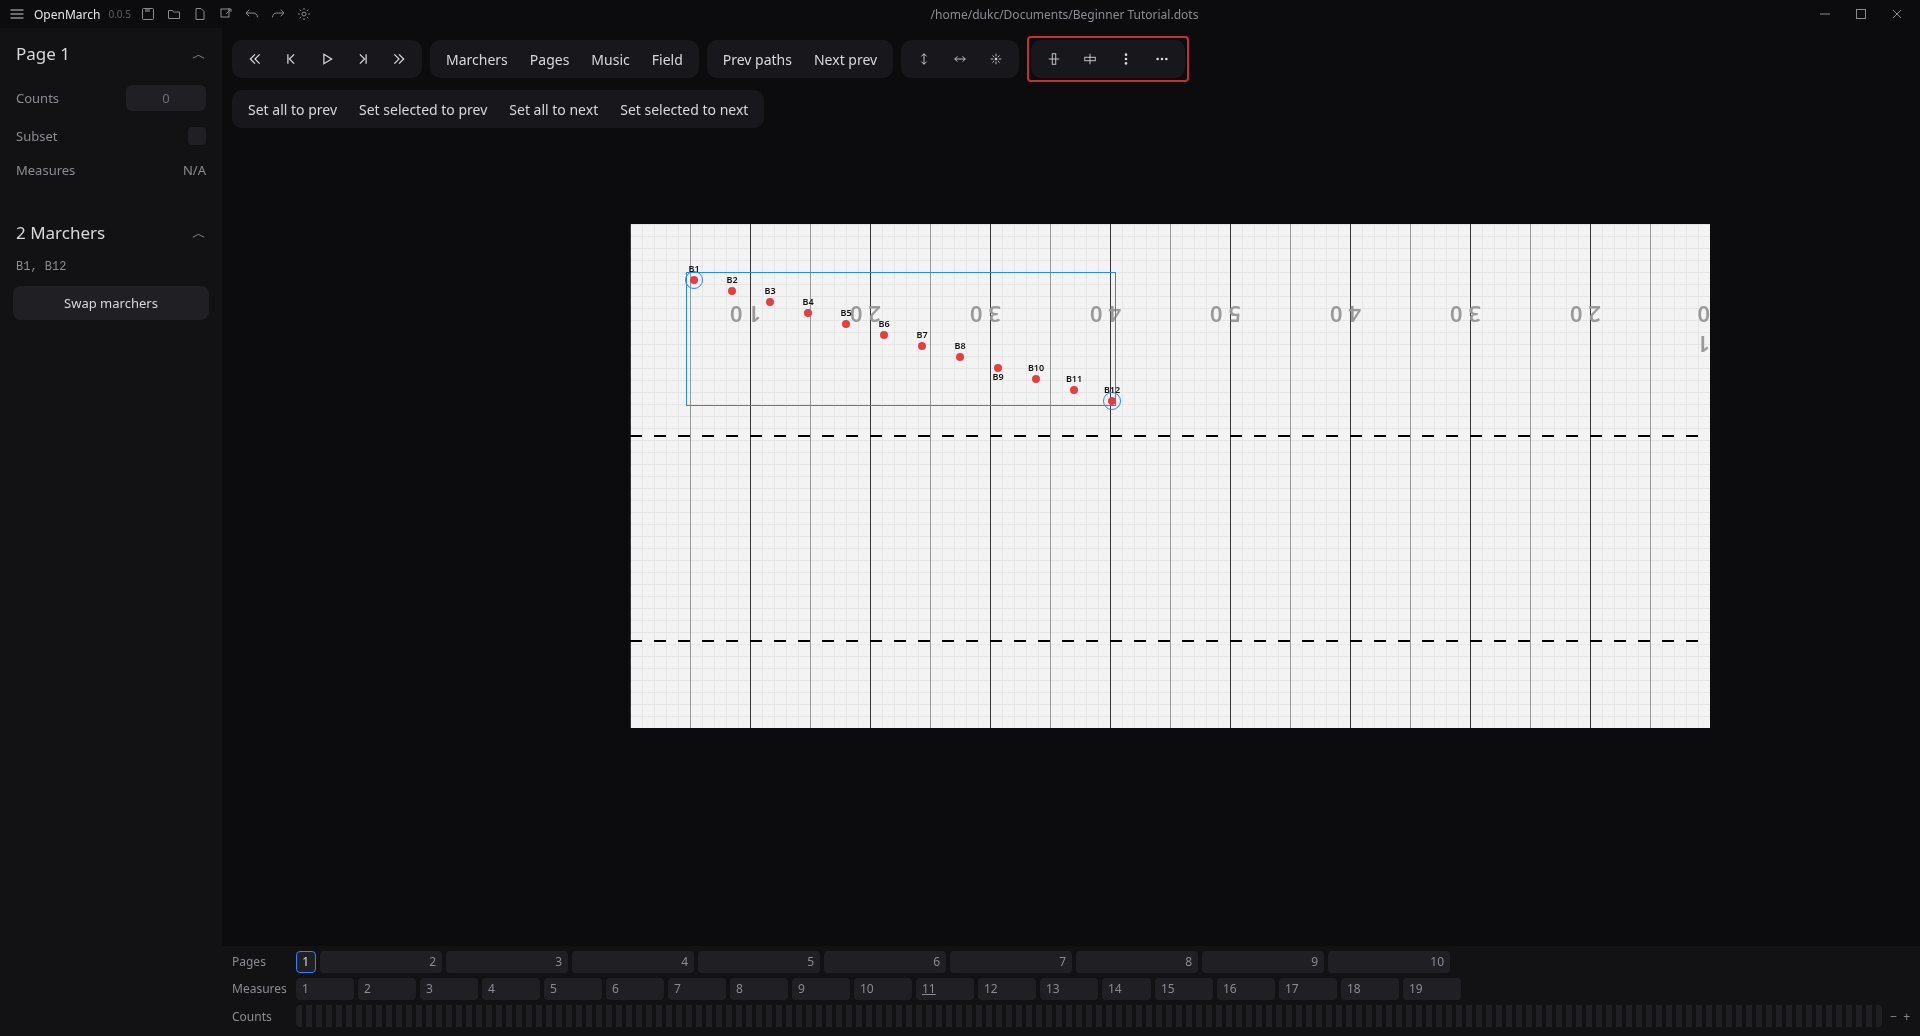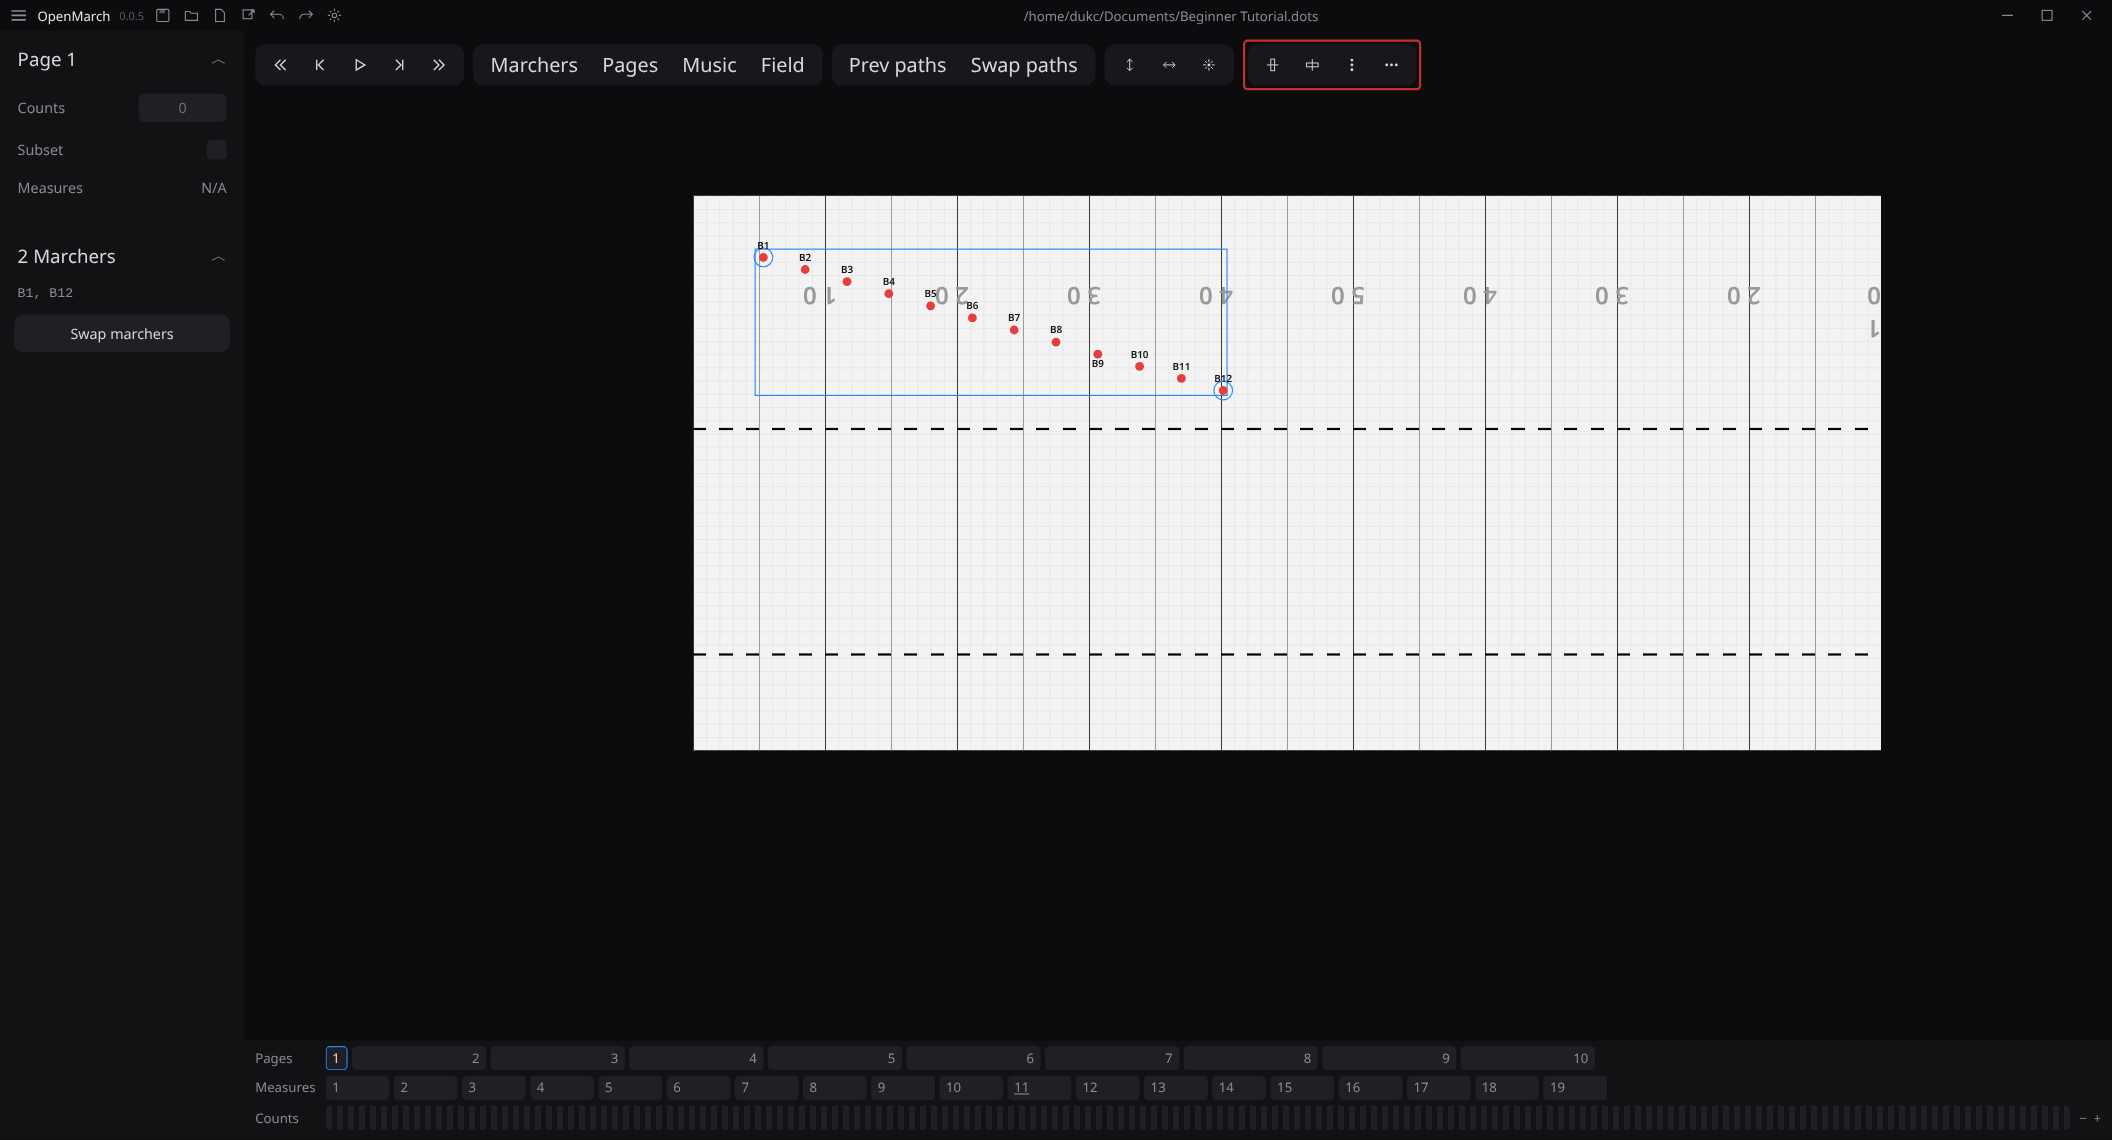--- a/index.html
+++ b/index.html
@@ -35,21 +35,21 @@
   .prop { display:flex; align-items:center; justify-content:space-between; padding:4px 6px; font-size:13px; color:var(--text-dim); }
   .pill { background:var(--panel3); border-radius:6px; padding:4px 12px; min-width:80px; text-align:center; color:#6d6d75; font-size:13px; }
   .checkbox { width:18px; height:18px; border-radius:4px; background:var(--panel3); }
   .marcher-sel { font-size:12px; color:var(--text-dim); padding:0 6px;font-family:Liberation Mono, monospace; }
   .swap { margin:4px 3px; background:var(--panel3); border:none; color:var(--text); padding:8px 0; border-radius:8px; font-size:13px; }
   
   .toolbars { padding:8px 10px; display:flex; flex-direction:column; gap:8px; }
   .tbar-row { display:flex; gap:8px; align-items:center; }
   .group { background:var(--panel2); border-radius:10px; padding:4px 6px; display:flex; align-items:center; gap:2px; height:38px; }
   .grouptall { height:38px; }
-  .btn { background:transparent; border:none; color:var(--text); padding:6px 10px; border-radius:6px; font-size:18px; display:inline-flex; align-items:center; justify-content:center; cursor:pointer; }
+  .btn { background:transparent; border:none; color:var(--text); padding:6px 10px; border-radius:6px; font-size:14px; display:inline-flex; align-items:center; justify-content:center; cursor:pointer; }
   .iconbtn { width:34px; height:30px; }
   .highlight-box { border:2px solid var(--red); border-radius:4px; padding:2px; }
   
   .canvas-wrap { flex:1; position:relative; overflow:hidden; }
   .field {
     position:absolute; left:408px; top:88px; width:1080px; height:504px;
     background:var(--field);
   }
   .grid-minor { position:absolute; inset:0;
     background-image:linear-gradient(to right,var(--field-line) 1px,transparent 1px),linear-gradient(to bottom,var(--field-line) 1px,transparent 1px);
@@ -212,21 +212,21 @@
             </button>
         </div>
         <div class="group">
           <button class="btn">Marchers</button>
           <button class="btn">Pages</button>
           <button class="btn">Music</button>
           <button class="btn">Field</button>
         </div>
         <div class="group">
           <button class="btn">Prev paths</button>
-          <button class="btn">Swap paths</button>
+          <button class="btn">Next prev</button>
         </div>
         <div class="group">
           <button class="btn iconbtn">
               <svg width="16" height="16" viewBox="0 0 16 16">
                 <path d="M8 2v12M5 5l3-3 3 3M5 11l3 3 3-3" stroke="currentColor" fill="none"></path>
               </svg>
             </button>
           <button class="btn iconbtn">
               <svg width="16" height="16" viewBox="0 0 16 16">
                 <path d="M2 8h12M5 5L2 8l3 3M11 5l3 3-3 3" stroke="currentColor" fill="none"></path>
@@ -263,20 +263,28 @@
             <button class="btn iconbtn">
                 <svg width="16" height="16" viewBox="0 0 16 16">
                   <circle cx="3" cy="8" r="1.5" fill="currentColor"></circle>
                   <circle cx="8" cy="8" r="1.5" fill="currentColor"></circle>
                   <circle cx="13" cy="8" r="1.5" fill="currentColor"></circle>
                 </svg>
               </button>
           </div>
         </div>
       </div>
+      <div class="tbar-row">
+        <div class="group">
+          <button class="btn">Set all to prev</button>
+          <button class="btn">Set selected to prev</button>
+          <button class="btn">Set all to next</button>
+          <button class="btn">Set selected to next</button>
+        </div>
+      </div>
     </div>
 
     <div class="canvas-wrap">
       <div class="field" id="field">
         <div class="grid-minor"></div>
         <div class="grid-major"></div>
         <div class="grid-10yd"></div>
         <div class="hash dashes" style="top:211px"></div>
         <div class="hash dashes" style="top:416px"></div>
         <div id="ylabels">

